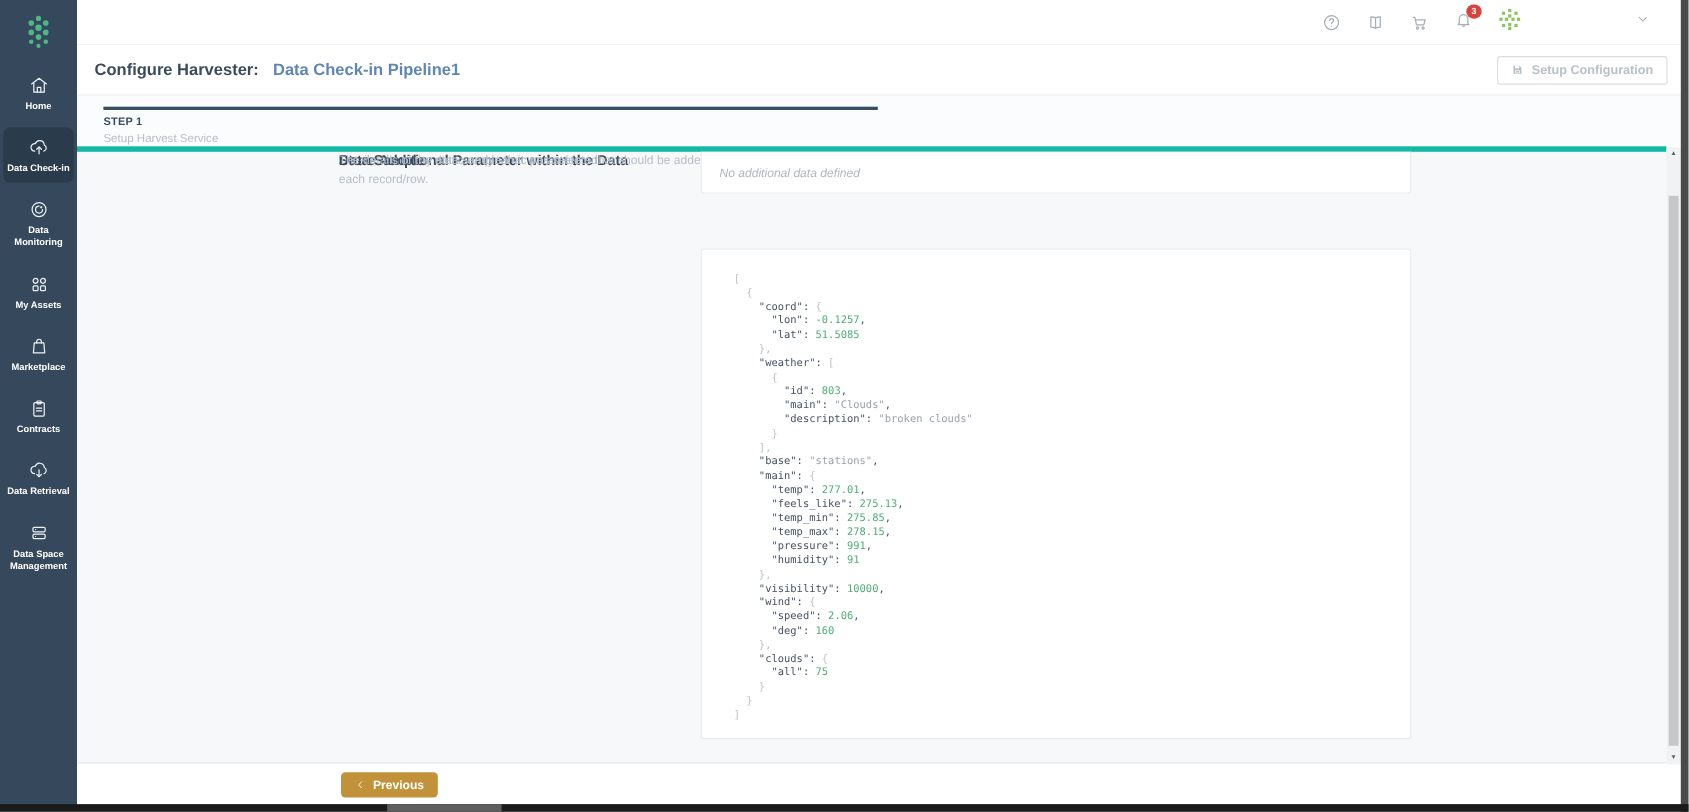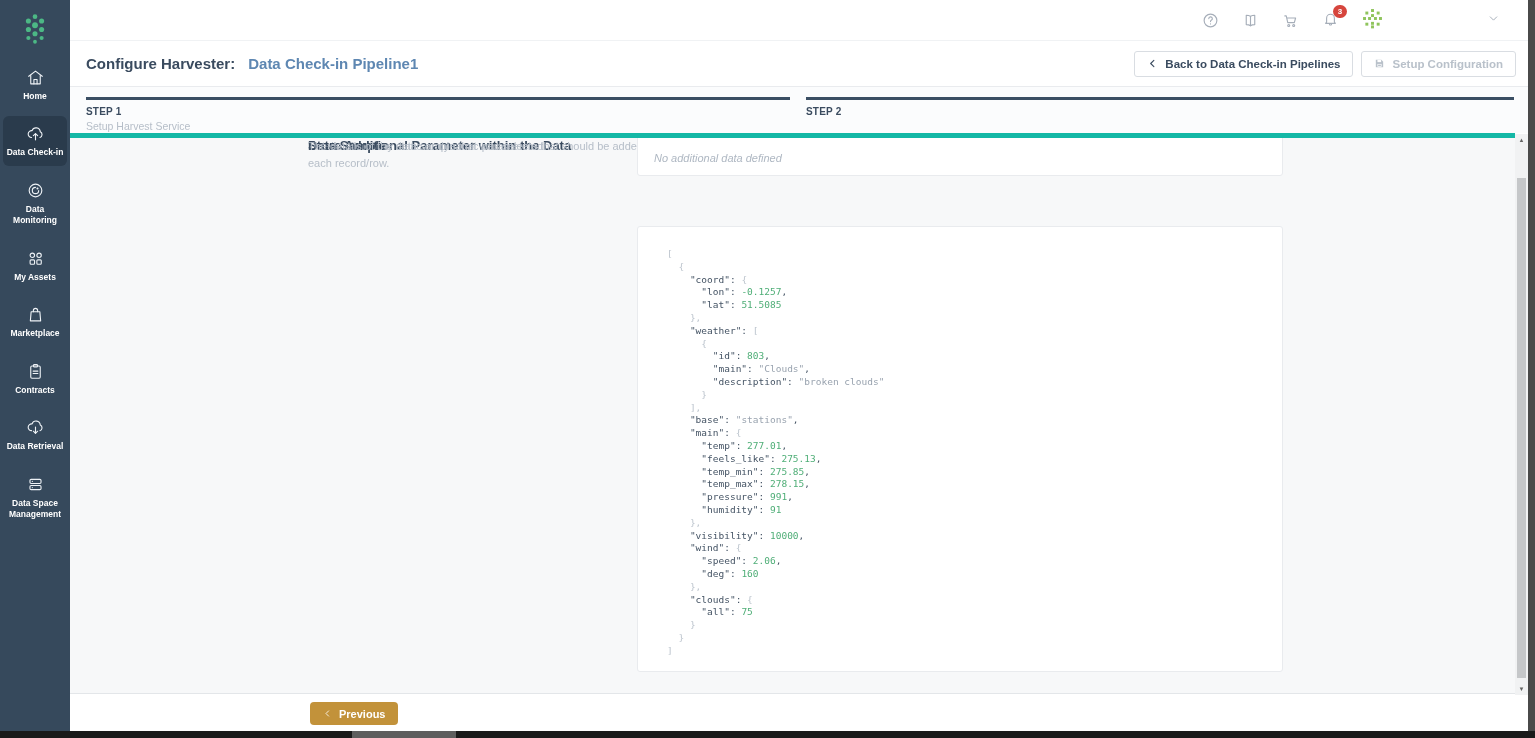--- a/index.html
+++ b/index.html
@@ -35,21 +35,21 @@
   .pagetitle { font-size:15px; font-weight:700; color:#3a4b5f; }
   .pagetitle .name { color:#5e87b2; margin-left:13px; }
   .head-actions { margin-left:auto; display:flex; gap:8px; }
   .btn { display:inline-flex; align-items:center; gap:7px; border:1px solid #d9dde2; background:#fff;
     border-radius:3px; font-size:11.5px; padding:6px 12px; color:#3a4b5f; font-weight:600;
     font-family:inherit; cursor:pointer; }
   .btn svg { width:11px; height:11px; stroke-linecap:round; stroke-linejoin:round; }
   .btn.disabled { color:#b9c1ca; }
   
   .steps { position:absolute; left:70px; top:87px; width:1465px; height:46px; background:#fbfcfd;
-    display:flex; gap:16px; padding:10px 21px 0 16px; }
+    display:flex; gap:16px; padding:10px 21px 0 24px;flex-direction:column; }
   .step { border-top:3px solid #3a4e63; padding-top:6px; cursor:pointer; }
   .step1 { width:704px; }
   .step2 { flex:1; }
   .step-k { font-size:10px; font-weight:700; color:#3a4b5f; letter-spacing:.2px; }
   .step-l { font-size:10.5px; color:#b6bec8; margin-top:3px; }
   
   .content { position:absolute; left:70px; top:133px; width:1445px; height:561px; background:#f7f8f9;
     border-top:5px solid #14b8a6; border-bottom:1px solid #e3e6e9; overflow:hidden; }
   .sec-title { position:absolute; left:238px; font-size:13px; font-weight:700; color:#3a4b5f; }
   .sec-desc { position:absolute; left:238px; font-size:11px; color:#b6bec8; width:362px; line-height:1.5; }
@@ -218,26 +218,20 @@
         <path d="m6 9 6 6 6-6"></path>
       </svg>
   </div>
 </header>
 
 <div class="pagehead">
   <div class="pagetitle">
     <span>Configure Harvester:</span><span class="name">Data Check-in Pipeline1</span>
   </div>
   <div class="head-actions">
-    <button class="btn">
-      <svg viewBox="0 0 24 24" fill="none" stroke="#3a4b5f" stroke-width="2.4">
-          <path d="m15 5-7 7 7 7"></path>
-        </svg>
-      <span>Back to Data Check-in Pipelines</span>
-    </button>
     <button class="btn disabled">
       <svg viewBox="0 0 24 24" fill="#b9c1ca" stroke="none">
         <path d="M4 4h12l4 4v12H4z"></path>
           <rect x="7.5" y="13" width="9" height="6" fill="#fff"></rect>
           <rect x="7.5" y="4" width="8" height="5" fill="#fff"></rect>
           <rect x="9" y="14.5" width="6" height="3" fill="#b9c1ca"></rect>
       </svg>
       <span>Setup Configuration</span>
     </button>
   </div>

